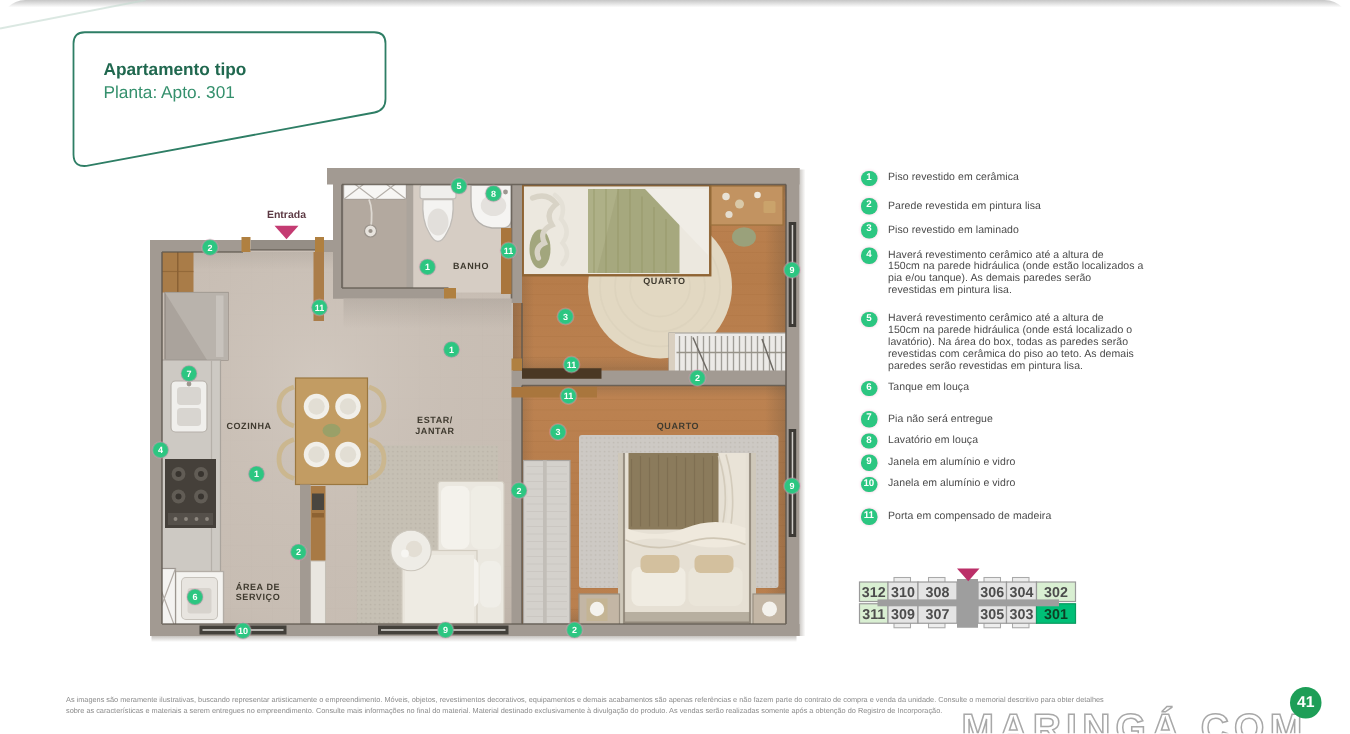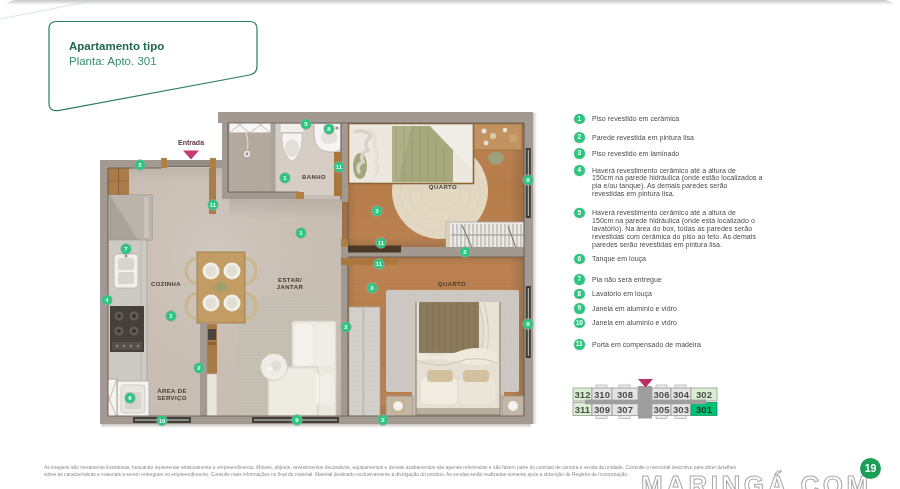--- a/index.html
+++ b/index.html
@@ -535,19 +535,19 @@
           <text x="681" y="412.5">303</text>
 <text x="704" y="412.5" fill="#0e3e24">301</text>
 </g>
 </g>
 </svg>
 
 <div class="abs" style="left:641px;top:438px;width:240px;height:28px;font-size:26px;font-weight:bold;
      color:transparent;-webkit-text-stroke:1px #a8a8a8;letter-spacing:3.5px;white-space:nowrap;margin-top:32px;">MARINGÁ.COM</div>
 
 <div class="abs" style="left:860px;top:458px;width:21px;height:21px;border-radius:50%;background:#1d9e57;
-     color:#fff;font-size:10.5px;font-weight:bold;text-align:center;line-height:21px;">19</div>
+     color:#fff;font-size:10.5px;font-weight:bold;text-align:center;line-height:21px;">41</div>
 
 <div class="abs" style="left:44px;top:465px;width:720px;font-size:4.9px;color:#8b8b8b;white-space:nowrap;">As imagens são meramente ilustrativas, buscando representar artisticamente o empreendimento. Móveis, objetos, revestimentos decorativos, equipamentos e demais acabamentos são apenas referências e não fazem parte do contrato de compra e venda da unidade. Consulte o memorial descritivo para obter detalhes</div>
 
 <div class="abs" style="left:44px;top:471.5px;width:720px;font-size:4.9px;color:#8b8b8b;white-space:nowrap;">sobre as características e materiais a serem entregues no empreendimento. Consulte mais informações no final do material. Material destinado exclusivamente à divulgação do produto. As vendas serão realizadas somente após a obtenção do Registro de Incorporação.</div>
 
 </div>
 
 </body></html>

